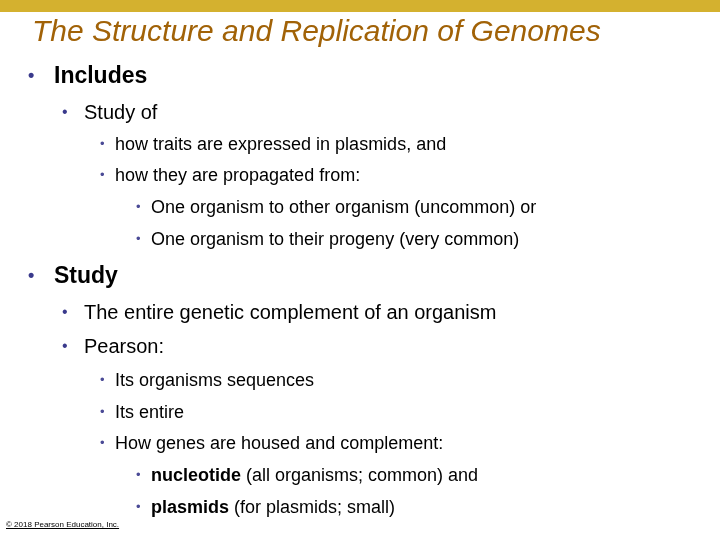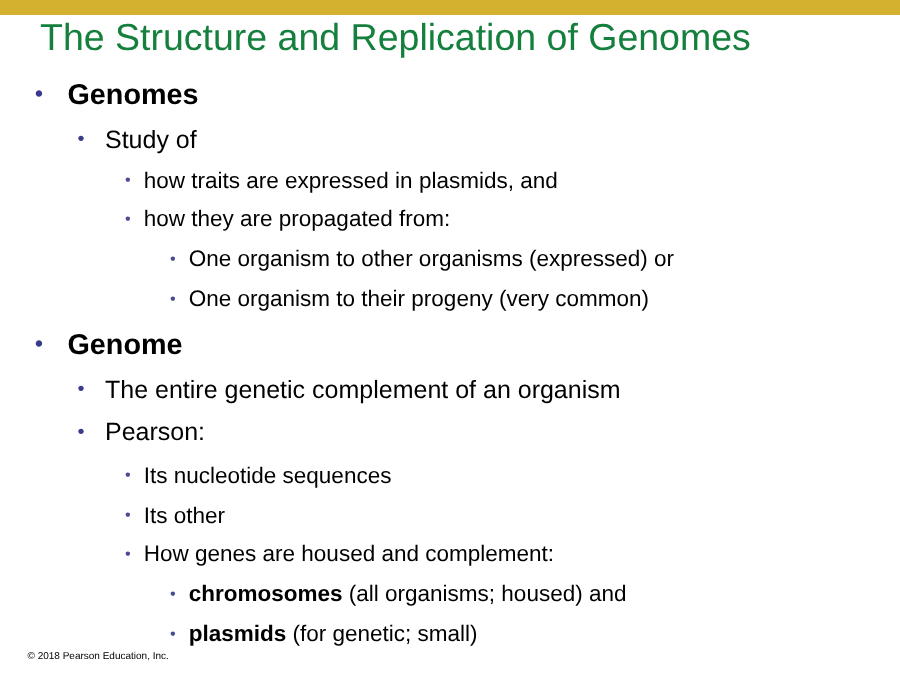--- a/index.html
+++ b/index.html
@@ -5,107 +5,108 @@
   html, body { margin: 0; padding: 0; }
   body {
     width: 720px; height: 540px; position: relative; overflow: hidden;
     background: #ffffff;
     font-family: "Liberation Sans", sans-serif;
     color: #000000;
   }
   .topbar { position: absolute; left: 0; top: 0; width: 720px; height: 12px; background: #d4b12f; }
   .title {
     position: absolute; left: 32px; top: 12px;
-    font-size: 30px; color: #15803d; line-height: 38px; white-space: nowrap;
+    font-size: 30px; color: #a16207; line-height: 38px; white-space: nowrap; font-style: italic;
   }
   .line { position: absolute; white-space: nowrap; line-height: 1; }
   .bullet { position: absolute; color: #3a3a8c; }
   .l1 { font-size: 23px; font-weight: bold; }
   .l1 .bullet { font-size: 18px; left: -26px; top: 2px; }
   .l2 { font-size: 20px; }
   .l2 .bullet { font-size: 16px; left: -22px; top: 2px; }
   .l3 { font-size: 18px; }
   .l3 .bullet { font-size: 13px; left: -15px; top: 2px; color: #4a4a96; }
   .l4 { font-size: 18px; }
   .l4 .bullet { font-size: 13px; left: -15px; top: 2px; color: #4a4a96; }
   .b { font-weight: bold; }
   .copyright {
-    position: absolute; left: 22px; top: 520px; font-size: 8px; color: #000;
+    position: absolute; left: 6px; top: 520px; font-size: 8px; color: #000;
     white-space: nowrap;
+    text-decoration: underline;
   }
 </style>
 </head>
 <body>
 
 <div class="topbar"></div>
 <div class="title">The Structure and Replication of Genomes</div>
 
 <div class="line l1" style="left:54px; top:64px;">
   <span class="bullet">•</span>
-  <span>Genomes</span>
+  <span>Includes</span>
 </div>
 
 <div class="line l2" style="left:84px; top:102px;">
   <span class="bullet">•</span>
   <span>Study of</span>
 </div>
 
 <div class="line l3" style="left:115px; top:135px;">
   <span class="bullet">•</span>
   <span>how traits are expressed in plasmids, and</span>
 </div>
 
 <div class="line l3" style="left:115px; top:166px;">
   <span class="bullet">•</span>
   <span>how they are propagated from:</span>
 </div>
 
 <div class="line l4" style="left:151px; top:198px;">
   <span class="bullet">•</span>
-  <span>One organism to other organisms (expressed) or</span>
+  <span>One organism to other organism (uncommon) or</span>
 </div>
 
 <div class="line l4" style="left:151px; top:230px;">
   <span class="bullet">•</span>
   <span>One organism to their progeny (very common)</span>
 </div>
 
 <div class="line l1" style="left:54px; top:264px;">
   <span class="bullet">•</span>
-  <span>Genome</span>
+  <span>Study</span>
 </div>
 
 <div class="line l2" style="left:84px; top:302px;">
   <span class="bullet">•</span>
   <span>The entire genetic complement of an organism</span>
 </div>
 
 <div class="line l2" style="left:84px; top:336px;">
   <span class="bullet">•</span>
   <span>Pearson:</span>
 </div>
 
 <div class="line l3" style="left:115px; top:371px;">
   <span class="bullet">•</span>
-  <span>Its nucleotide sequences</span>
+  <span>Its organisms sequences</span>
 </div>
 
 <div class="line l3" style="left:115px; top:403px;">
   <span class="bullet">•</span>
-  <span>Its other</span>
+  <span>Its entire</span>
 </div>
 
 <div class="line l3" style="left:115px; top:434px;">
   <span class="bullet">•</span>
   <span>How genes are housed and complement:</span>
 </div>
 
 <div class="line l4" style="left:151px; top:466px;">
   <span class="bullet">•</span>
-  <span class="b">chromosomes</span><span> (all organisms; housed) and</span>
+  <span class="b">nucleotide</span><span> (all organisms; common) and</span>
 </div>
 
 <div class="line l4" style="left:151px; top:498px;">
   <span class="bullet">•</span>
-  <span class="b">plasmids</span><span> (for genetic; small)</span>
+  <span class="b">plasmids</span><span> (for plasmids; small)</span>
 </div>
 
 <div class="copyright">© 2018 Pearson Education, Inc.</div>
 
 </body></html>

